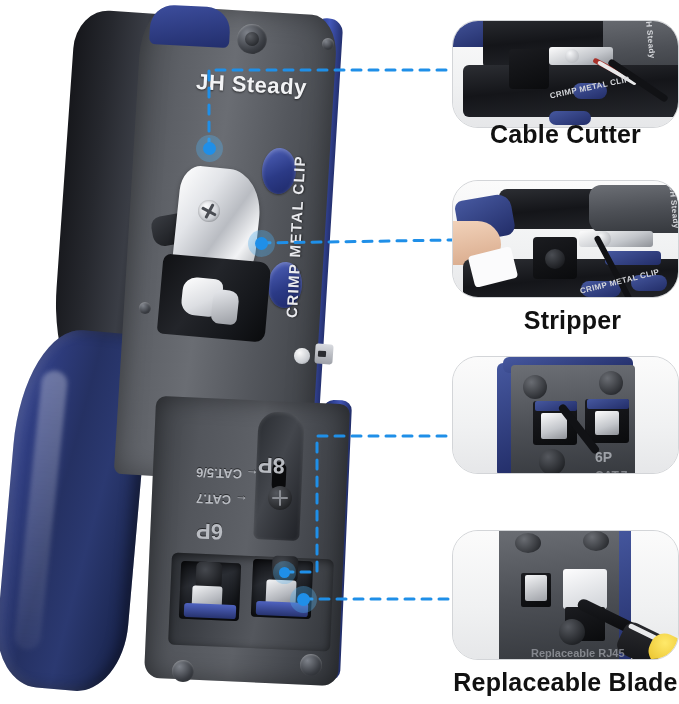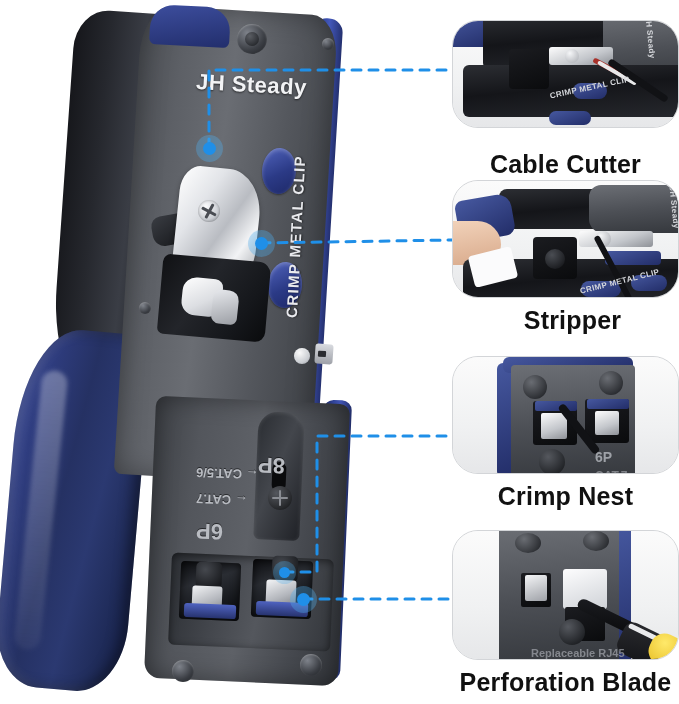--- a/index.html
+++ b/index.html
@@ -416,21 +416,21 @@
     width: 100%;
     text-align: center;
     font-size: 25px;
     font-weight: bold;
     color: #111111;
     letter-spacing: .2px;
   }
 
   
   .p1 { left: 452px; top: 20px; width: 227px; height: 108px; }
-  .cap1 { top: 150px; }
+  .cap1 { top: 120px; }
   
   .p2 { left: 452px; top: 180px; width: 227px; height: 118px; }
   .cap2 { top: 306px; }
   
   .p3 { left: 452px; top: 356px; width: 227px; height: 118px; }
   .cap3 { top: 482px; }
   
   .p4 { left: 452px; top: 530px; width: 227px; height: 130px; }
   .cap4 { top: 668px; }
 
@@ -630,36 +630,35 @@
       <div class="sc sc-blue" style="left:82px;top:44px;width:42px;height:10px;border-radius:2px;"></div>
       <div class="sc sc-blue" style="left:134px;top:42px;width:42px;height:10px;border-radius:2px;"></div>
       <div class="sc sc-silver" style="left:88px;top:56px;width:26px;height:26px;border-radius:2px;"></div>
       <div class="sc sc-silver" style="left:142px;top:54px;width:24px;height:24px;border-radius:2px;"></div>
       <div class="sc sc-cable" style="left:96px;top:68px;width:60px;height:8px;transform:rotate(52deg);"></div>
       <div class="sc" style="left:86px;top:92px;width:26px;height:26px;border-radius:50%;background:radial-gradient(circle at 35% 30%,#55585e,#101215);"></div>
       <div class="sc sc-text-dk" style="left:142px;top:92px;font-size:14px;">6P</div>
       <div class="sc sc-text-dk" style="left:142px;top:112px;font-size:12px;opacity:.7;">CAT.7</div>
     </div>
   </div>
-  <div class="panel-caption cap3" style="left:452px;width:227px;">Crimp Nest</div>
 
   <div class="panel p4">
     <div class="panel-img">
       <div class="sc sc-white-bg"></div>
       <div class="sc sc-blue" style="left:160px;top:-4px;width:18px;height:140px;border-radius:5px;"></div>
       <div class="sc sc-gray-bar" style="left:46px;top:-6px;width:120px;height:142px;border-radius:4px;"></div>
       <div class="sc" style="left:62px;top:2px;width:26px;height:20px;border-radius:50%;background:radial-gradient(circle at 35% 30%,#6a6d73,#1a1c20);"></div>
       <div class="sc" style="left:130px;top:0px;width:26px;height:20px;border-radius:50%;background:radial-gradient(circle at 35% 30%,#6a6d73,#1a1c20);"></div>
       <div class="sc sc-black" style="left:68px;top:42px;width:30px;height:34px;border-radius:2px;"></div>
       <div class="sc" style="left:72px;top:44px;width:22px;height:26px;background:linear-gradient(160deg,#f4f5f7,#9ea1a7);border-radius:2px;"></div>
       <div class="sc" style="left:110px;top:38px;width:44px;height:40px;background:linear-gradient(160deg,#fdfdfe,#cfd2d7);border-radius:3px;"></div>
       <div class="sc sc-black" style="left:112px;top:76px;width:40px;height:34px;border-radius:2px;"></div>
       <div class="sc" style="left:106px;top:88px;width:26px;height:26px;border-radius:50%;background:radial-gradient(circle at 35% 30%,#55585e,#0e1013);"></div>
       <div class="sc sc-black" style="left:122px;top:80px;width:66px;height:12px;border-radius:6px;transform:rotate(26deg);"></div>
       <div class="sc" style="left:166px;top:96px;width:44px;height:34px;background:linear-gradient(160deg,#2b2c30,#121316);border-radius:10px;transform:rotate(26deg);"></div>
       <div class="sc" style="left:174px;top:100px;width:38px;height:5px;background:#e9eaec;border-radius:3px;transform:rotate(26deg);"></div>
       <div class="sc sc-yellow" style="left:196px;top:104px;width:36px;height:32px;border-radius:14px;transform:rotate(26deg);"></div>
       <div class="sc sc-text-dk" style="left:78px;top:116px;font-size:11px;opacity:.75;">Replaceable RJ45</div>
     </div>
   </div>
-  <div class="panel-caption cap4" style="left:452px;width:227px;">Perforation Blade</div>
+  <div class="panel-caption cap4" style="left:452px;width:227px;">Replaceable Blade</div>
 
 </div>
 
 </body></html>

